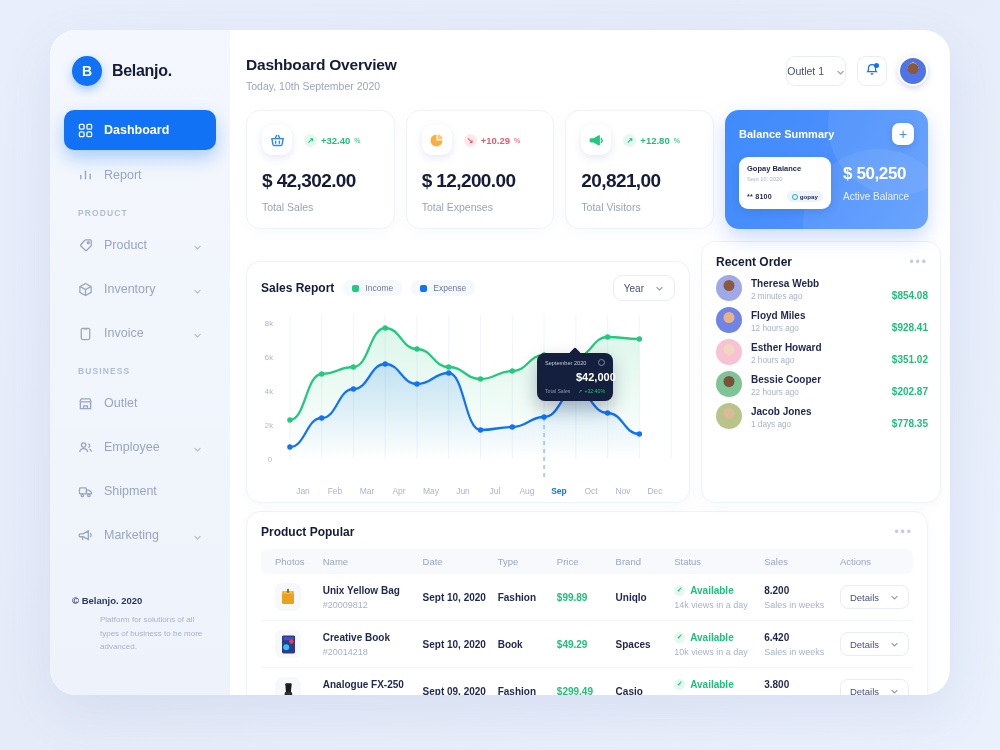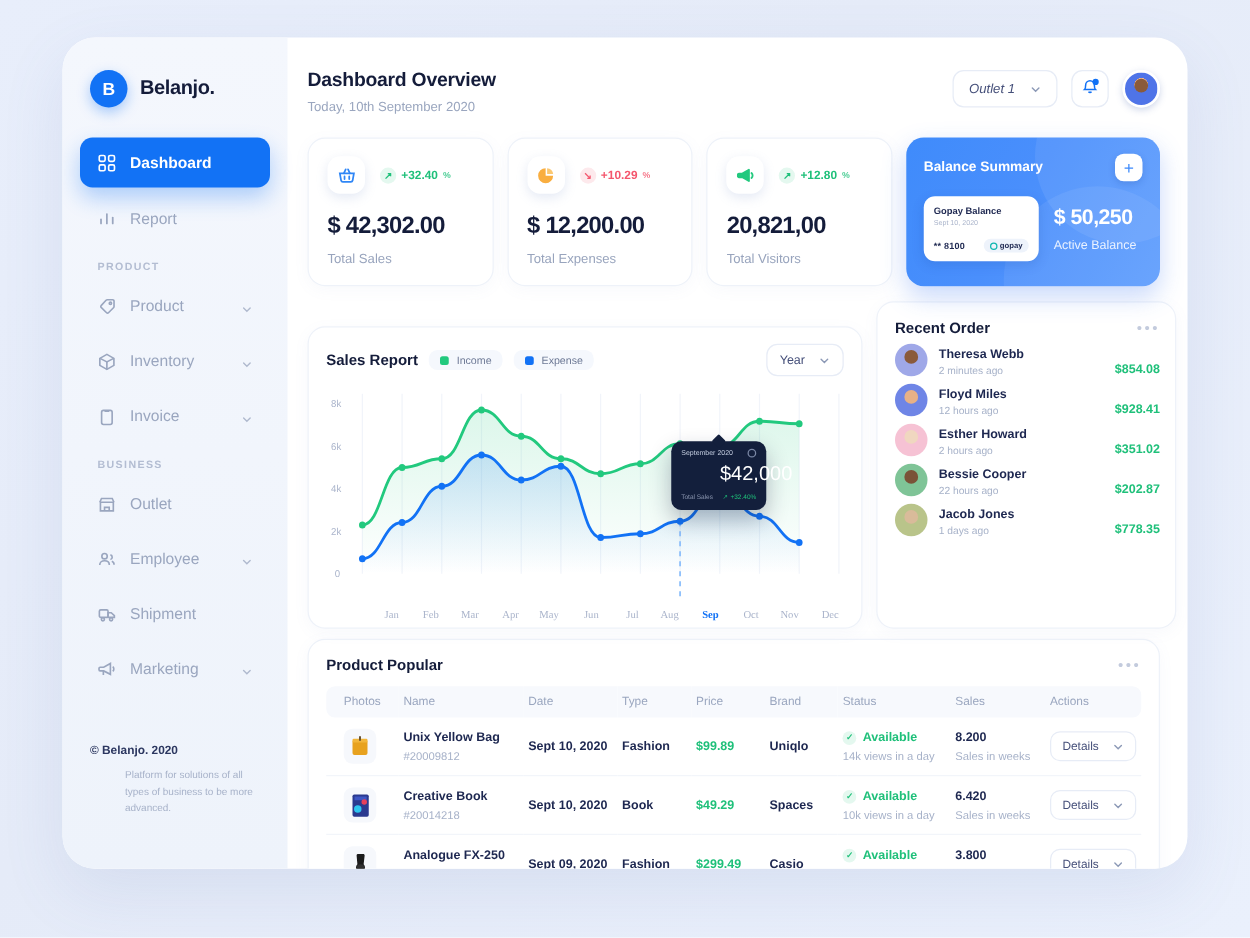--- a/index.html
+++ b/index.html
@@ -66,23 +66,23 @@
   .sf-text { font-size: 8px; line-height: 1.65; color:#a7b2c9;margin-left:28px; }
 
   
   .main { flex:1; padding: 26px 22px 0 16px; overflow:hidden; }
   .topbar { display:flex; align-items:flex-start; justify-content:space-between; }
   .page-title { font-size:15.5px; font-weight:700; color:#141c3a; letter-spacing:-.2px; }
   .page-sub { font-size:10.5px; color:#9aa6bf; margin-top:6px; }
   .top-actions { display:flex; align-items:center; gap:11px; }
   .outlet-select {
     display:flex; align-items:center; gap:12px;
-    height:30px; padding: 0 12px; border-radius:9px;
+    height:30px; padding: 0 0; border-radius:9px;
     border:1px solid #e7ecf6; background:#fff;
-    font-size:10.5px; color:#46507a; cursor:pointer;font-style:italic;
+    font-size:10.5px; color:#46507a; cursor:pointer;
   }
   .bell-btn {
     width:30px; height:30px; border-radius:9px;
     border:1px solid #e7ecf6; background:#fff;
     display:flex;align-items:center;justify-content:center;
     position:relative; cursor:pointer;
   }
   .bell-dot { position:absolute; top:6px; right:7px; width:5px;height:5px;border-radius:50%;background:#1272f5;}
   .avatar {
     width:30px;height:30px;border-radius:50%;
@@ -160,33 +160,33 @@
   .chart-title{font-size:12px;font-weight:700;color:#141c3a;}
   .legend{display:flex;align-items:center;gap:6px;background:#f5f8fd;border-radius:7px;padding:3px 9px;}
   .legend .dot{width:7px;height:7px;border-radius:2px;}
   .legend .nm{font-size:8.5px;color:#6e7a96;}
   .year-select{margin-left:auto;display:flex;align-items:center;gap:11px;
     border:1px solid #e7ecf6;border-radius:9px;height:26px;padding:0 10px;
     font-size:10px;color:#46507a;cursor:pointer;}
   .chart-area{position:relative;height:175px;margin-top:8px;}
   .chart-area svg{display:block;width:100%;height:100%;}
   .xaxis{display:flex;justify-content:space-between;padding:0 4px 0 26px;margin-top:2px;}
-  .xaxis span{font-size:8.5px;color:#aab4cb;width:32px;text-align:right;font-family:Liberation Serif, serif;}
+  .xaxis span{font-size:8.5px;color:#aab4cb;width:32px;text-align:center;}
   .xaxis span.sel{color:#1272f5;font-weight:700;}
   .tooltip{
     position:absolute;left:276px;top:44px;width:76px;
     background:#131f3c;border-radius:8px;padding:6px 8px 7px 8px;
     box-shadow:0 8px 18px rgba(19,31,60,.3);
   }
   .tooltip::after{content:"";position:absolute;left:50%;top:-4px;transform:translateX(-50%) rotate(45deg);
     width:8px;height:8px;background:#131f3c;border-radius:1px;}
   .tt-head{display:flex;align-items:center;justify-content:space-between;}
   .tt-date{font-size:5.6px;color:#c3ccdf;}
   .tt-clock{width:7px;height:7px;border-radius:50%;border:1px solid #7b88a6;}
-  .tt-val{font-size:16px;font-weight:400;color:#fff;margin-top:5px;padding-left:31px;}
+  .tt-val{font-size:11px;font-weight:700;color:#fff;margin-top:5px;padding-left:31px;}
   .tt-foot{display:flex;align-items:center;justify-content:space-between;margin-top:5px;}
   .tt-lbl{font-size:5.2px;color:#8b96b0;}
   .tt-badge{font-size:5.2px;color:#1fc07a;display:flex;align-items:center;gap:2px;}
 
   
   .order-card{
     width:240px;flex:none;background:#fff;border:1px solid #eef2f9;border-radius:14px;
     padding:13px 12px 8px 14px;box-shadow:0 3px 12px rgba(120,145,200,.05);
   }
   .oc-head{display:flex;align-items:center;justify-content:space-between;}

